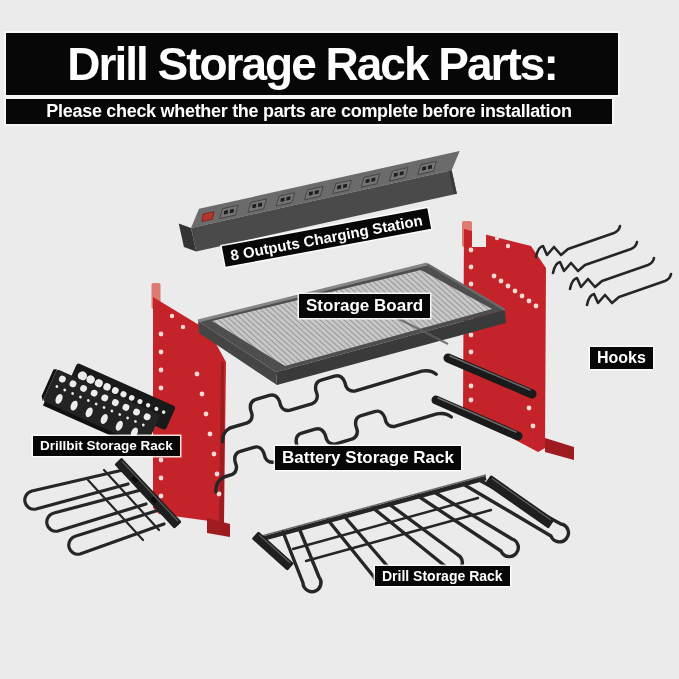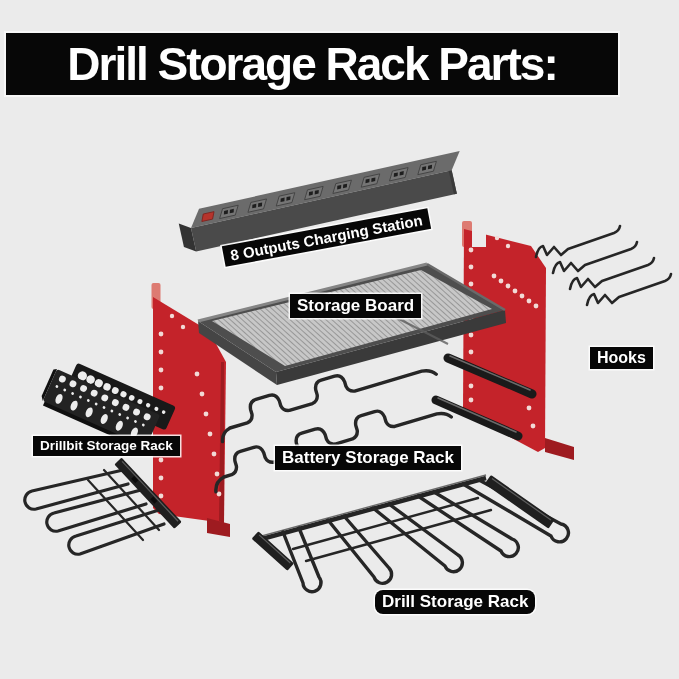--- a/index.html
+++ b/index.html
@@ -18,25 +18,25 @@
     align-items:center;justify-content:center;font-weight:bold;font-size:46px;
     letter-spacing:-2px;white-space:nowrap;box-shadow:0 0 0 2px #f7f7f7;}
   .subtitle-bar{position:absolute;left:6px;top:99px;width:606px;height:25px;
     background:var(--banner-black);color:var(--text-white);display:flex;
     align-items:center;justify-content:center;font-weight:bold;font-size:18px;
     letter-spacing:-0.3px;white-space:nowrap;box-shadow:0 0 0 2px #f7f7f7;}
   .part-label{position:absolute;background:var(--banner-black);color:var(--text-white);
     font-weight:bold;white-space:nowrap;padding:2px 7px;line-height:1.15;
     box-shadow:0 0 0 1.5px rgba(255,255,255,.85);}
   .lbl-charging{left:222px;top:227px;font-size:15px;transform:rotate(-10.5deg);transform-origin:center;}
-  .lbl-board{left:290px;top:294px;font-size:17px;}
+  .lbl-board{left:299px;top:294px;font-size:17px;}
   .lbl-hooks{left:590px;top:303px;font-size:16px;margin-top:44px;}
   .lbl-drillbit{left:33px;top:436px;font-size:13.5px;}
   .lbl-battery{left:275px;top:446px;font-size:17px;}
-  .lbl-drill{left:375px;top:590px;font-size:17px;border-radius:8px;}
+  .lbl-drill{left:375px;top:566px;font-size:14px;}
   
   .red{fill:var(--panel-red);}
   .redDark{fill:var(--panel-red-dark);}
   .redLight{fill:var(--panel-red-light);}
   .dot{fill:var(--hole-dot);}
   .wire{stroke:var(--metal-dark);fill:none;stroke-linecap:round;stroke-linejoin:round;}
   .plate{fill:#1f1f1f;}
   .holefill{fill:#ececec;}
 </style>
 </head>
@@ -261,20 +261,21 @@
         <line x1="3" y1="-2.8" x2="45" y2="-2.8" stroke="#5e5e5e" stroke-width="1.2"></line>
       </g>
       <g transform="translate(488,479) rotate(35)">
         <rect x="0" y="-5" width="78" height="11" rx="1.5" class="plate"></rect>
         <line x1="3" y1="-2.6" x2="75" y2="-2.6" stroke="#5e5e5e" stroke-width="1.2"></line>
       </g>
     </g>
   </svg>
 
   <div class="title-bar">Drill Storage Rack Parts:</div>
+  <div class="subtitle-bar">Please check whether the parts are complete before installation</div>
 
   <div class="part-label lbl-charging">8 Outputs Charging Station</div>
   <div class="part-label lbl-board">Storage Board</div>
   <div class="part-label lbl-hooks">Hooks</div>
   <div class="part-label lbl-drillbit">Drillbit Storage Rack</div>
   <div class="part-label lbl-battery">Battery Storage Rack</div>
   <div class="part-label lbl-drill">Drill Storage Rack</div>
 
 </div>
 

